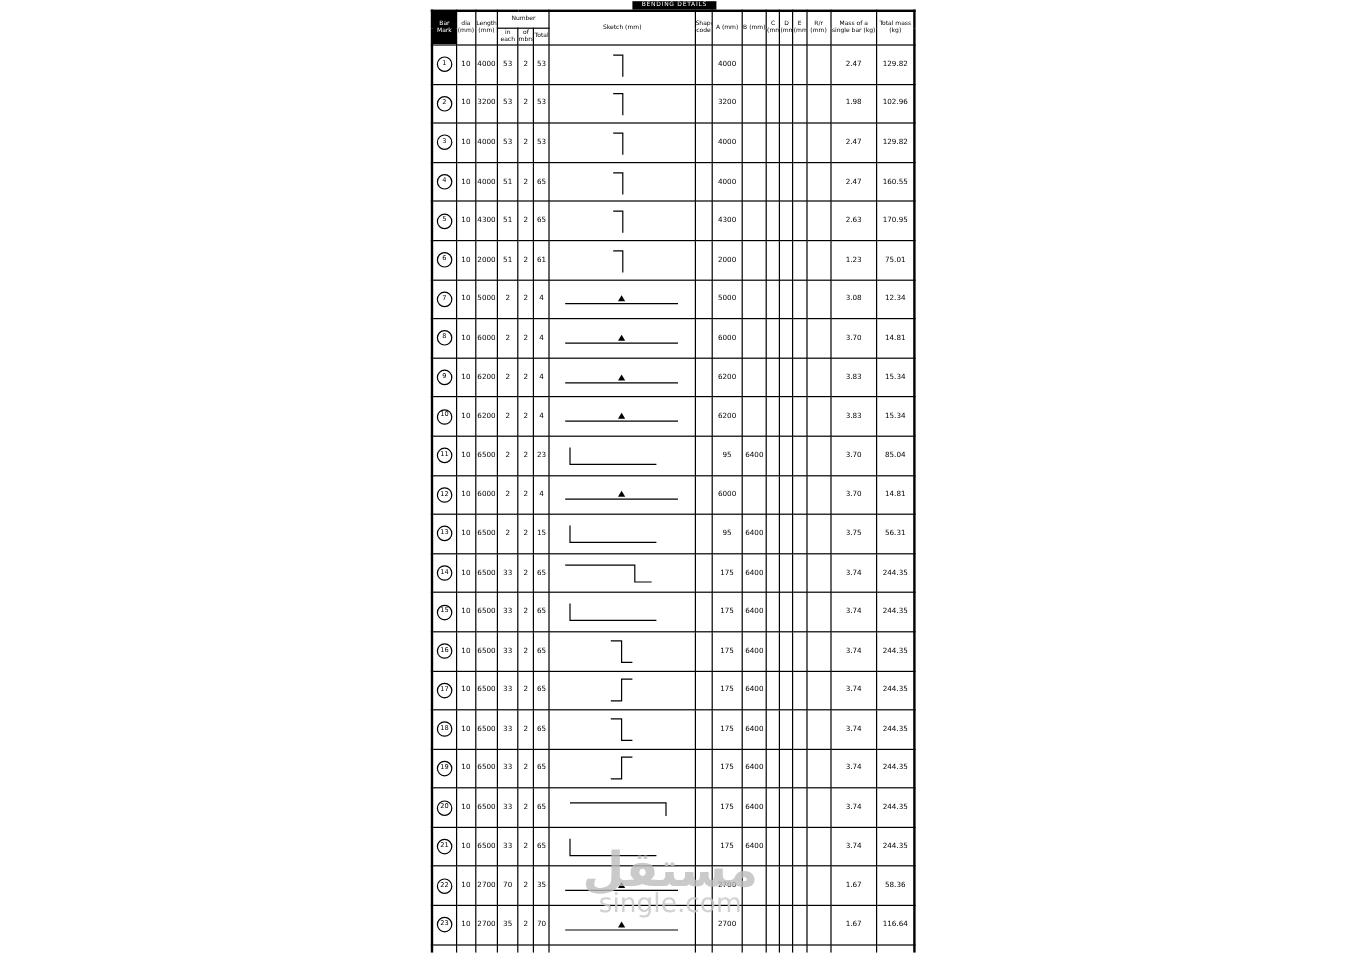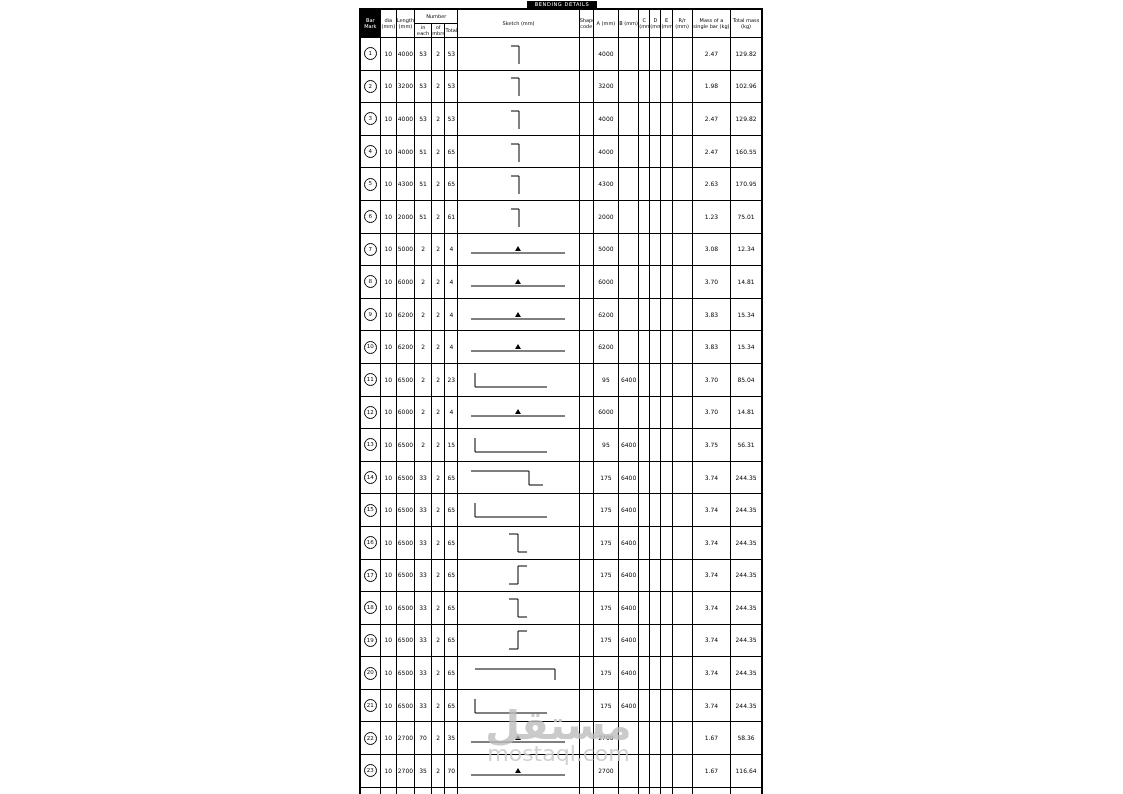--- a/index.html
+++ b/index.html
@@ -614,16 +614,16 @@
     <td>1.67</td>
     <td>272.52</td>
   </tr>
         </tbody>
     </table>
 
   </div>
 
   <div class="wm">
     <div class="wm-ar">مستقل</div>
-    <div class="wm-en">mostaql.com</div>
+    <div class="wm-en">single.com</div>
   </div>
 
 </div>
 
 </body></html>

